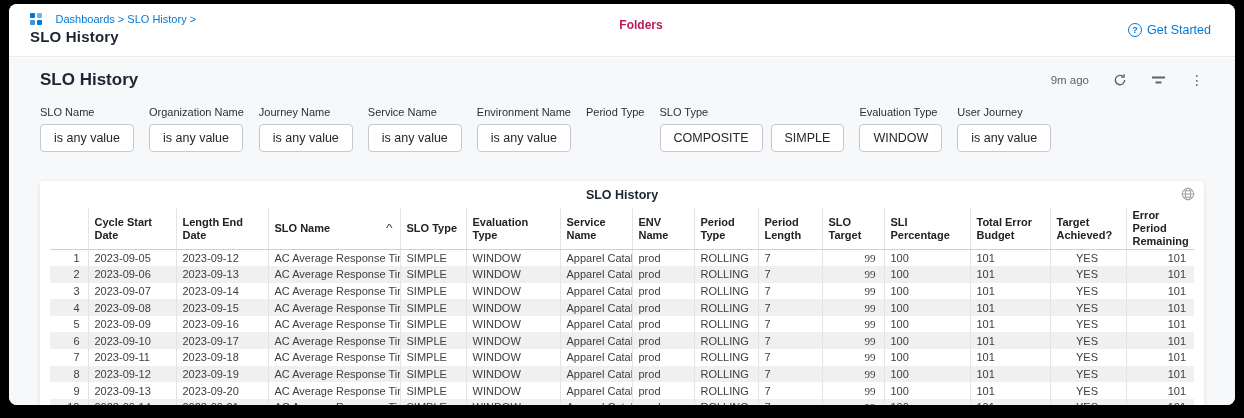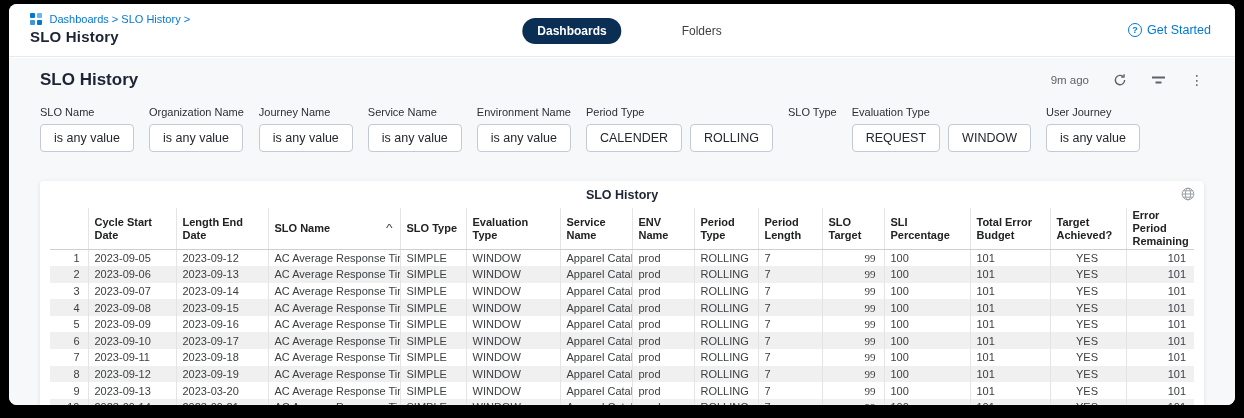--- a/index.html
+++ b/index.html
@@ -1,30 +1,30 @@
 <!DOCTYPE html>
 <html><head>
 <meta charset="utf-8">
 <style>
   * { margin:0; padding:0; box-sizing:border-box; }
   html,body { width:1244px; height:418px; background:#000; font-family:"Liberation Sans","DejaVu Sans",sans-serif; overflow:hidden; }
   .frame { position:absolute; top:4px; left:9px; width:1226px; height:401px; background:#fff; border-radius:8px; overflow:hidden; }
 
   
   .topbar { position:relative; height:53px; background:#fff; border-bottom:1px solid #e6e9ee; }
-  .breadcrumb { position:absolute; top:9px; left:21px; display:flex; align-items:center; gap:8px; font-size:11px; color:#0278d5; }
+  .breadcrumb { position:absolute; top:9px; left:21px; display:flex; align-items:center; gap:14px; font-size:11px; color:#0278d5; }
   .grid-icon { display:inline-grid; grid-template-columns:5px 5px; grid-template-rows:5px 5px; gap:1.5px; }
   .grid-icon i { background:#0278d5; border-radius:1px; }
   .grid-icon i:nth-child(2) { background:#6fb4e8; }
   .grid-icon i:nth-child(3) { background:#3d95dd; }
   .page-title { position:absolute; top:24px; left:21px; font-size:15px; font-weight:700; color:#1d2433; letter-spacing:.2px; }
   .tabs { position:absolute; top:14px; left:50%; transform:translateX(-50%); display:flex; align-items:center; gap:22px; }
   .tab { font-size:12px; cursor:pointer; }
   .tab.active { background:#0b2e55; color:#fff; border-radius:14px; padding:6px 15px; font-weight:600; }
-  .tab.inactive { color:#404040; font-weight:400;padding-left:38px; }
+  .tab.inactive { color:#be185d; font-weight:700;padding-left:38px; }
   .get-started { position:absolute; top:19px; right:24px; display:flex; align-items:center; gap:5px; color:#0278d5; font-size:12.5px; font-weight:500; cursor:pointer; }
   .q-circle { width:14px; height:14px; border:1.4px solid #0278d5; border-radius:50%; font-size:9px; font-weight:700; display:flex; align-items:center; justify-content:center; }
 
   
   .dash { position:absolute; top:54px; left:0; right:0; bottom:0; background:#f7f8fa; }
   .dash-head { position:absolute; top:12px; left:31px; right:31px; display:flex; justify-content:space-between; align-items:center; }
   .dash-title { font-size:17px; font-weight:700; color:#1d2433; }
   .dash-tools { display:flex; align-items:center; gap:24px; color:#5f6368; }
   .ago { font-size:11.5px; color:#5f6368; }
   .tool-icon { cursor:pointer; display:flex; align-items:center; }
@@ -79,21 +79,20 @@
       <span class="grid-icon">
           <i></i>
           <i></i>
           <i></i>
           <i></i>
         </span>
       <span>Dashboards &gt; SLO History &gt;</span>
     </div>
     <div class="page-title">SLO History</div>
     <div class="tabs">
-      <span class="tab active">Dashboards</span>
       <span class="tab inactive">Folders</span>
     </div>
     <div class="get-started">
       <span class="q-circle">?</span>
       <span>Get Started</span>
     </div>
   </div>
 
   <div class="dash">
 
@@ -143,32 +142,31 @@
           </div>
         </div>
         <div class="filter-group">
           <div class="filter-label">Environment Name</div>
           <div class="chip-row">
             <div class="chip">is any value</div>
           </div>
         </div>
         <div class="filter-group">
           <div class="filter-label">Period Type</div>
-          <div class="chip-row">
-            <div class="chip">CALENDER</div>
-            <div class="chip">ROLLING</div>
-          </div>
         </div>
         <div class="filter-group">
           <div class="filter-label">SLO Type</div>
+          <div class="chip-row">
+            <div class="chip">COMPOSITE</div>
+            <div class="chip">SIMPLE</div>
+          </div>
         </div>
         <div class="filter-group">
           <div class="filter-label">Evaluation Type</div>
           <div class="chip-row">
-            <div class="chip">REQUEST</div>
             <div class="chip">WINDOW</div>
           </div>
         </div>
         <div class="filter-group">
           <div class="filter-label">User Journey</div>
           <div class="chip-row">
             <div class="chip">is any value</div>
           </div>
         </div>
       </div>
@@ -344,21 +342,21 @@
               <td>7</td>
               <td>99</td>
               <td>100</td>
               <td>101</td>
               <td>YES</td>
               <td>101</td>
             </tr>
             <tr>
               <td>9</td>
               <td>2023-09-13</td>
-              <td>2023-03-20</td>
+              <td>2023-09-20</td>
               <td>AC Average Response Time</td>
               <td>SIMPLE</td>
               <td>WINDOW</td>
               <td>Apparel Catal...</td>
               <td>prod</td>
               <td>ROLLING</td>
               <td>7</td>
               <td>99</td>
               <td>100</td>
               <td>101</td>

